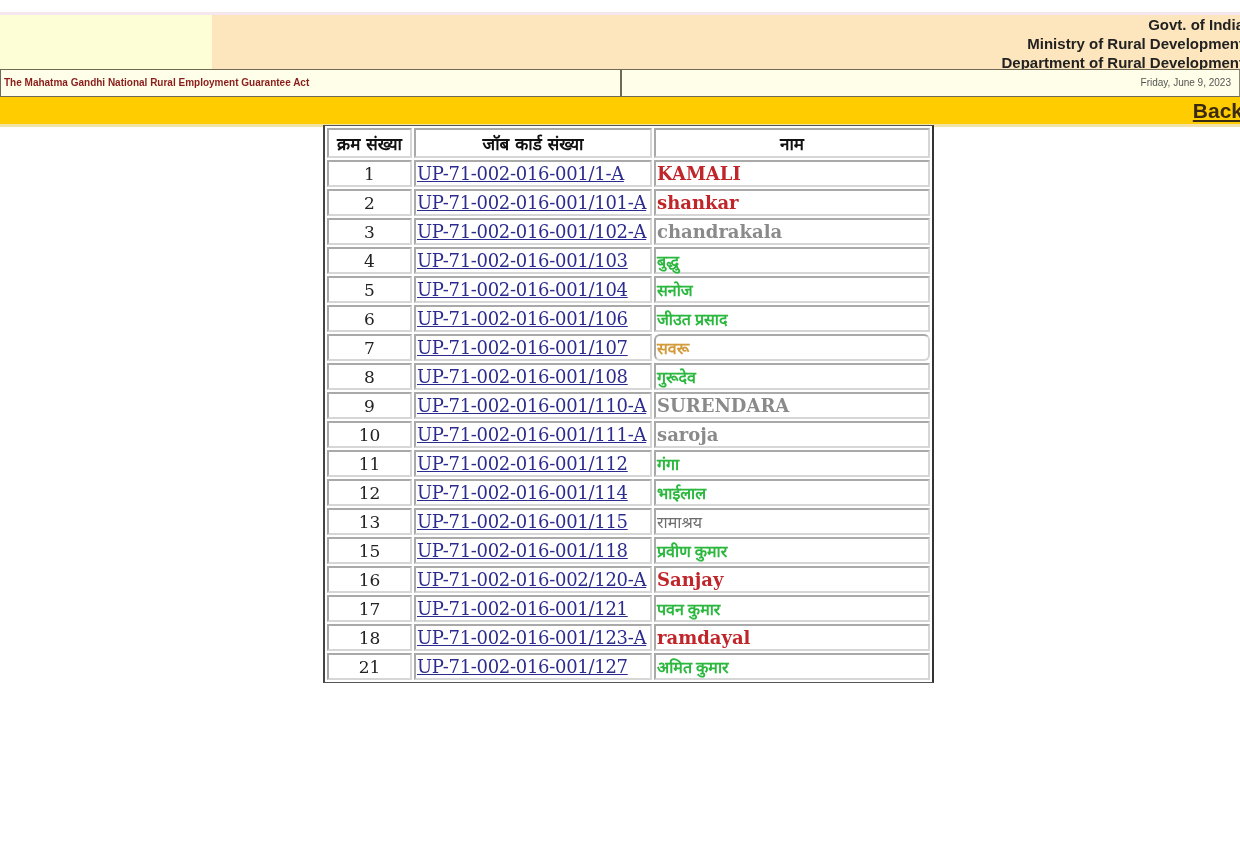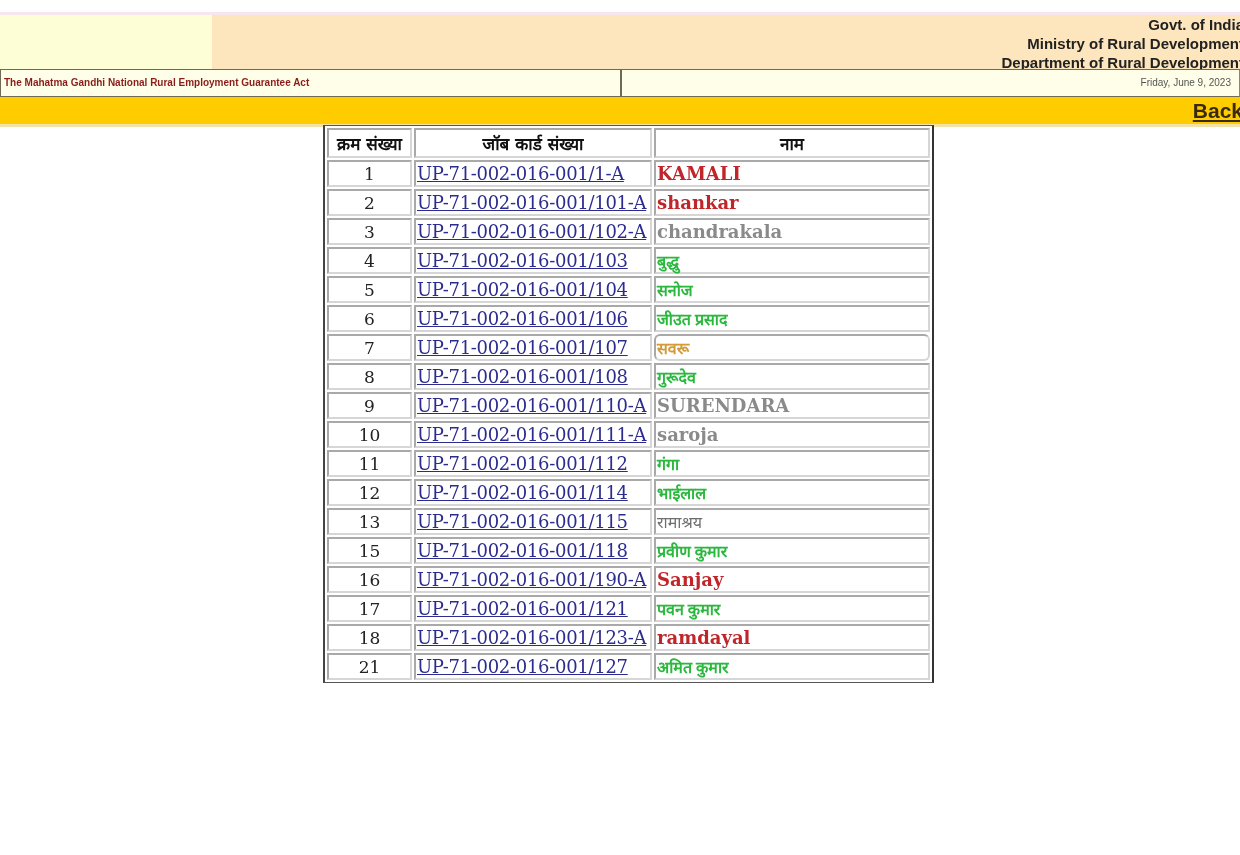--- a/index.html
+++ b/index.html
@@ -232,21 +232,21 @@
           <td class="col-card"><a>UP-71-002-016-001/115</a></td>
           <td class="col-name c-darkgray deva">रामाश्रय</td>
         </tr>
         <tr>
           <td class="col-sr">15</td>
           <td class="col-card"><a>UP-71-002-016-001/118</a></td>
           <td class="col-name c-green deva">प्रवीण कुमार</td>
         </tr>
         <tr>
           <td class="col-sr">16</td>
-          <td class="col-card"><a>UP-71-002-016-001/190-A</a></td>
+          <td class="col-card"><a>UP-71-002-016-002/120-A</a></td>
           <td class="col-name c-red">Sanjay</td>
         </tr>
         <tr>
           <td class="col-sr">17</td>
           <td class="col-card"><a>UP-71-002-016-001/121</a></td>
           <td class="col-name c-green deva">पवन कुमार</td>
         </tr>
         <tr>
           <td class="col-sr">18</td>
           <td class="col-card"><a>UP-71-002-016-001/123-A</a></td>

